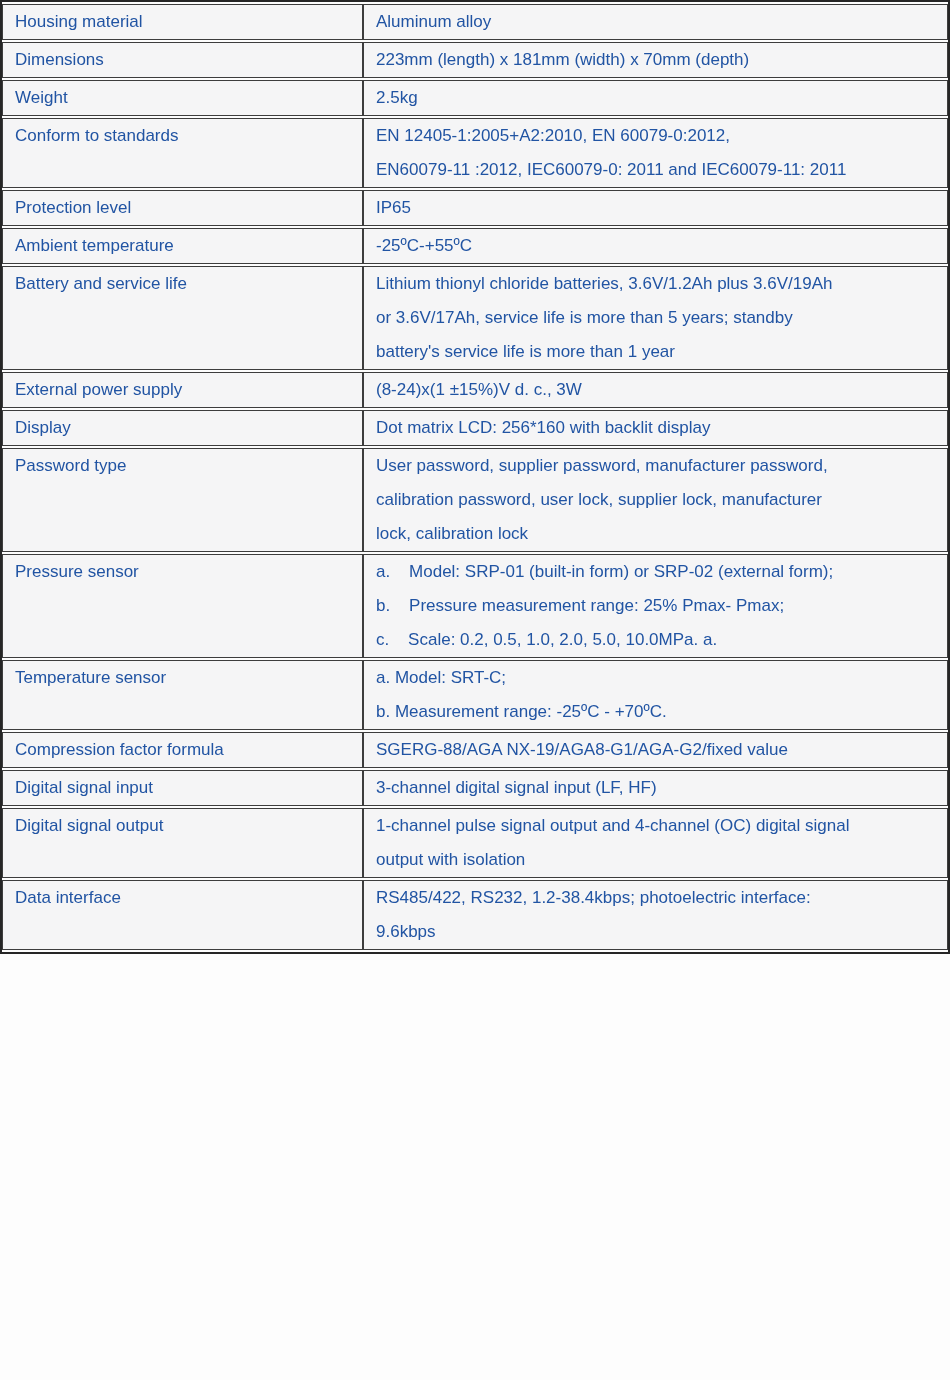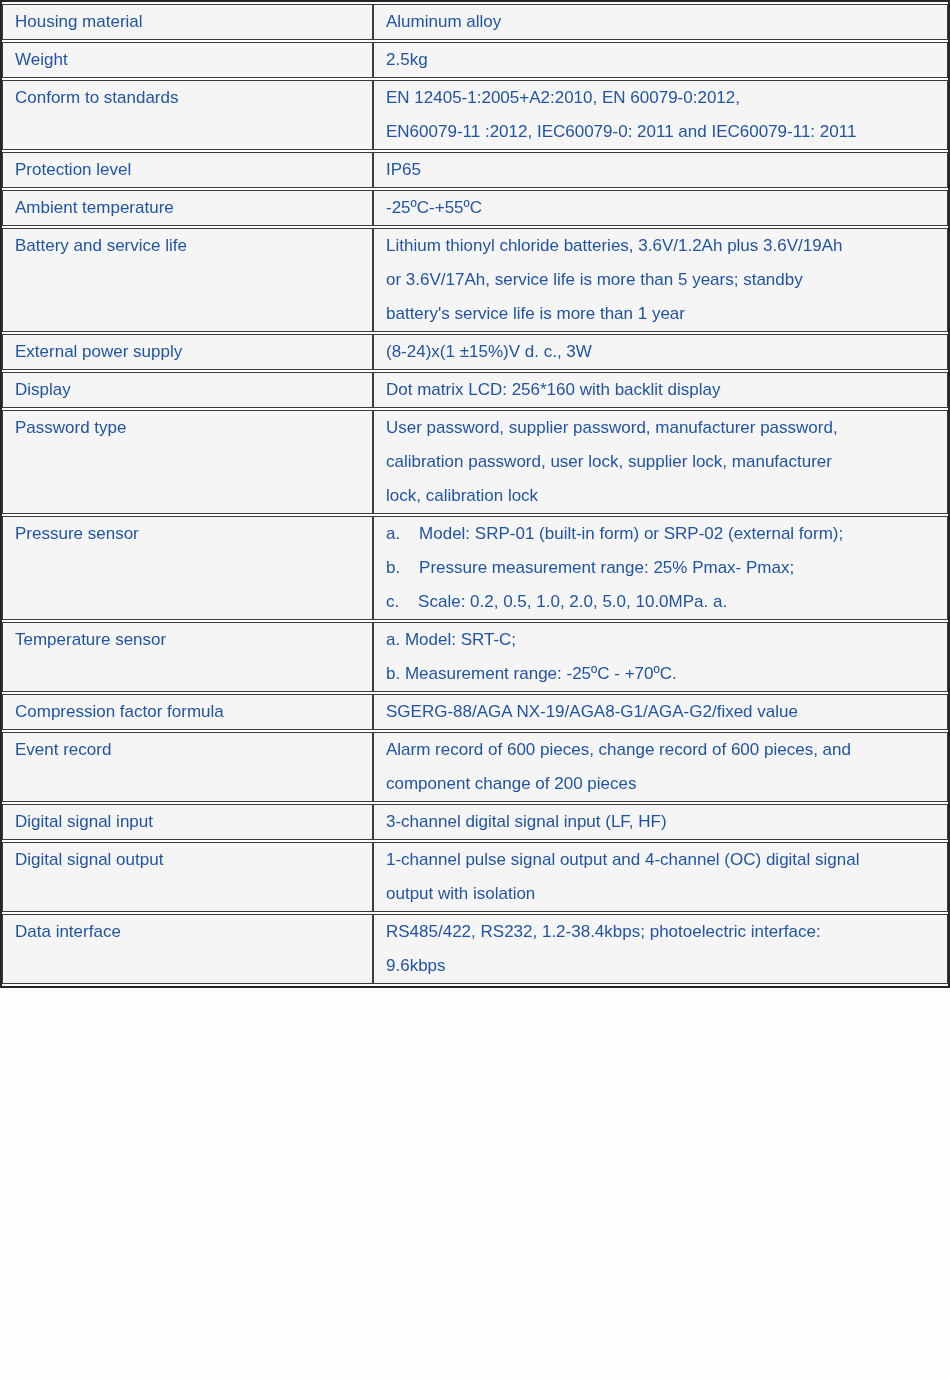--- a/index.html
+++ b/index.html
@@ -23,21 +23,21 @@
     box-sizing: border-box;
     table-layout: fixed;
   }
   td {
     border: 1px solid #3d3d3d;
     background: #f5f5f6;
     color: var(--ink, #2154a3);
     font-size: 17px;
     line-height: 34px;
     vertical-align: top;
-    padding: 0 16px 0 12px;
+    padding: 0 6px 0 12px;
     white-space: pre-wrap;
     overflow: hidden;
   }
   td.label-cell {
     width: 341px;
   }
   td.value-cell .bold,
   td.value-cell.bold {
     font-weight: normal;
   }
@@ -52,20 +52,24 @@
 </style>
 </head>
 <body>
 
 <div class="page">
   <table class="spec">
     <tbody>
         <tr>
           <td class="label-cell">Housing material</td>
           <td class="value-cell">Aluminum alloy</td>
+        </tr>
+        <tr>
+          <td class="label-cell">Dimensions</td>
+          <td class="value-cell">223mm (length) x 181mm (width) x 70mm (depth)</td>
         </tr>
         <tr>
           <td class="label-cell">Weight</td>
           <td class="value-cell bold">2.5kg</td>
         </tr>
         <tr>
           <td class="label-cell">Conform to standards</td>
           <td class="value-cell">EN 12405-1:2005+A2:2010, EN 60079-0:2012,
 EN60079-11 :2012, IEC60079-0: 2011 and IEC60079-11: 2011</td>
         </tr>
@@ -106,25 +110,20 @@
         <tr>
           <td class="label-cell">Temperature sensor</td>
           <td class="value-cell">a. Model: SRT-C;
 b. Measurement range: -25ºC - +70ºC.</td>
         </tr>
         <tr>
           <td class="label-cell">Compression factor formula</td>
           <td class="value-cell">SGERG-88/AGA NX-19/AGA8-G1/AGA-G2/fixed value</td>
         </tr>
         <tr>
-          <td class="label-cell">Event record</td>
-          <td class="value-cell">Alarm record of 600 pieces, change record of 600 pieces, and
-component change of 200 pieces</td>
-        </tr>
-        <tr>
           <td class="label-cell">Digital signal input</td>
           <td class="value-cell">3-channel digital signal input (LF, HF)</td>
         </tr>
         <tr>
           <td class="label-cell">Digital signal output</td>
           <td class="value-cell">1-channel pulse signal output and 4-channel (OC) digital signal
 output with isolation</td>
         </tr>
         <tr>
           <td class="label-cell">Data interface</td>

